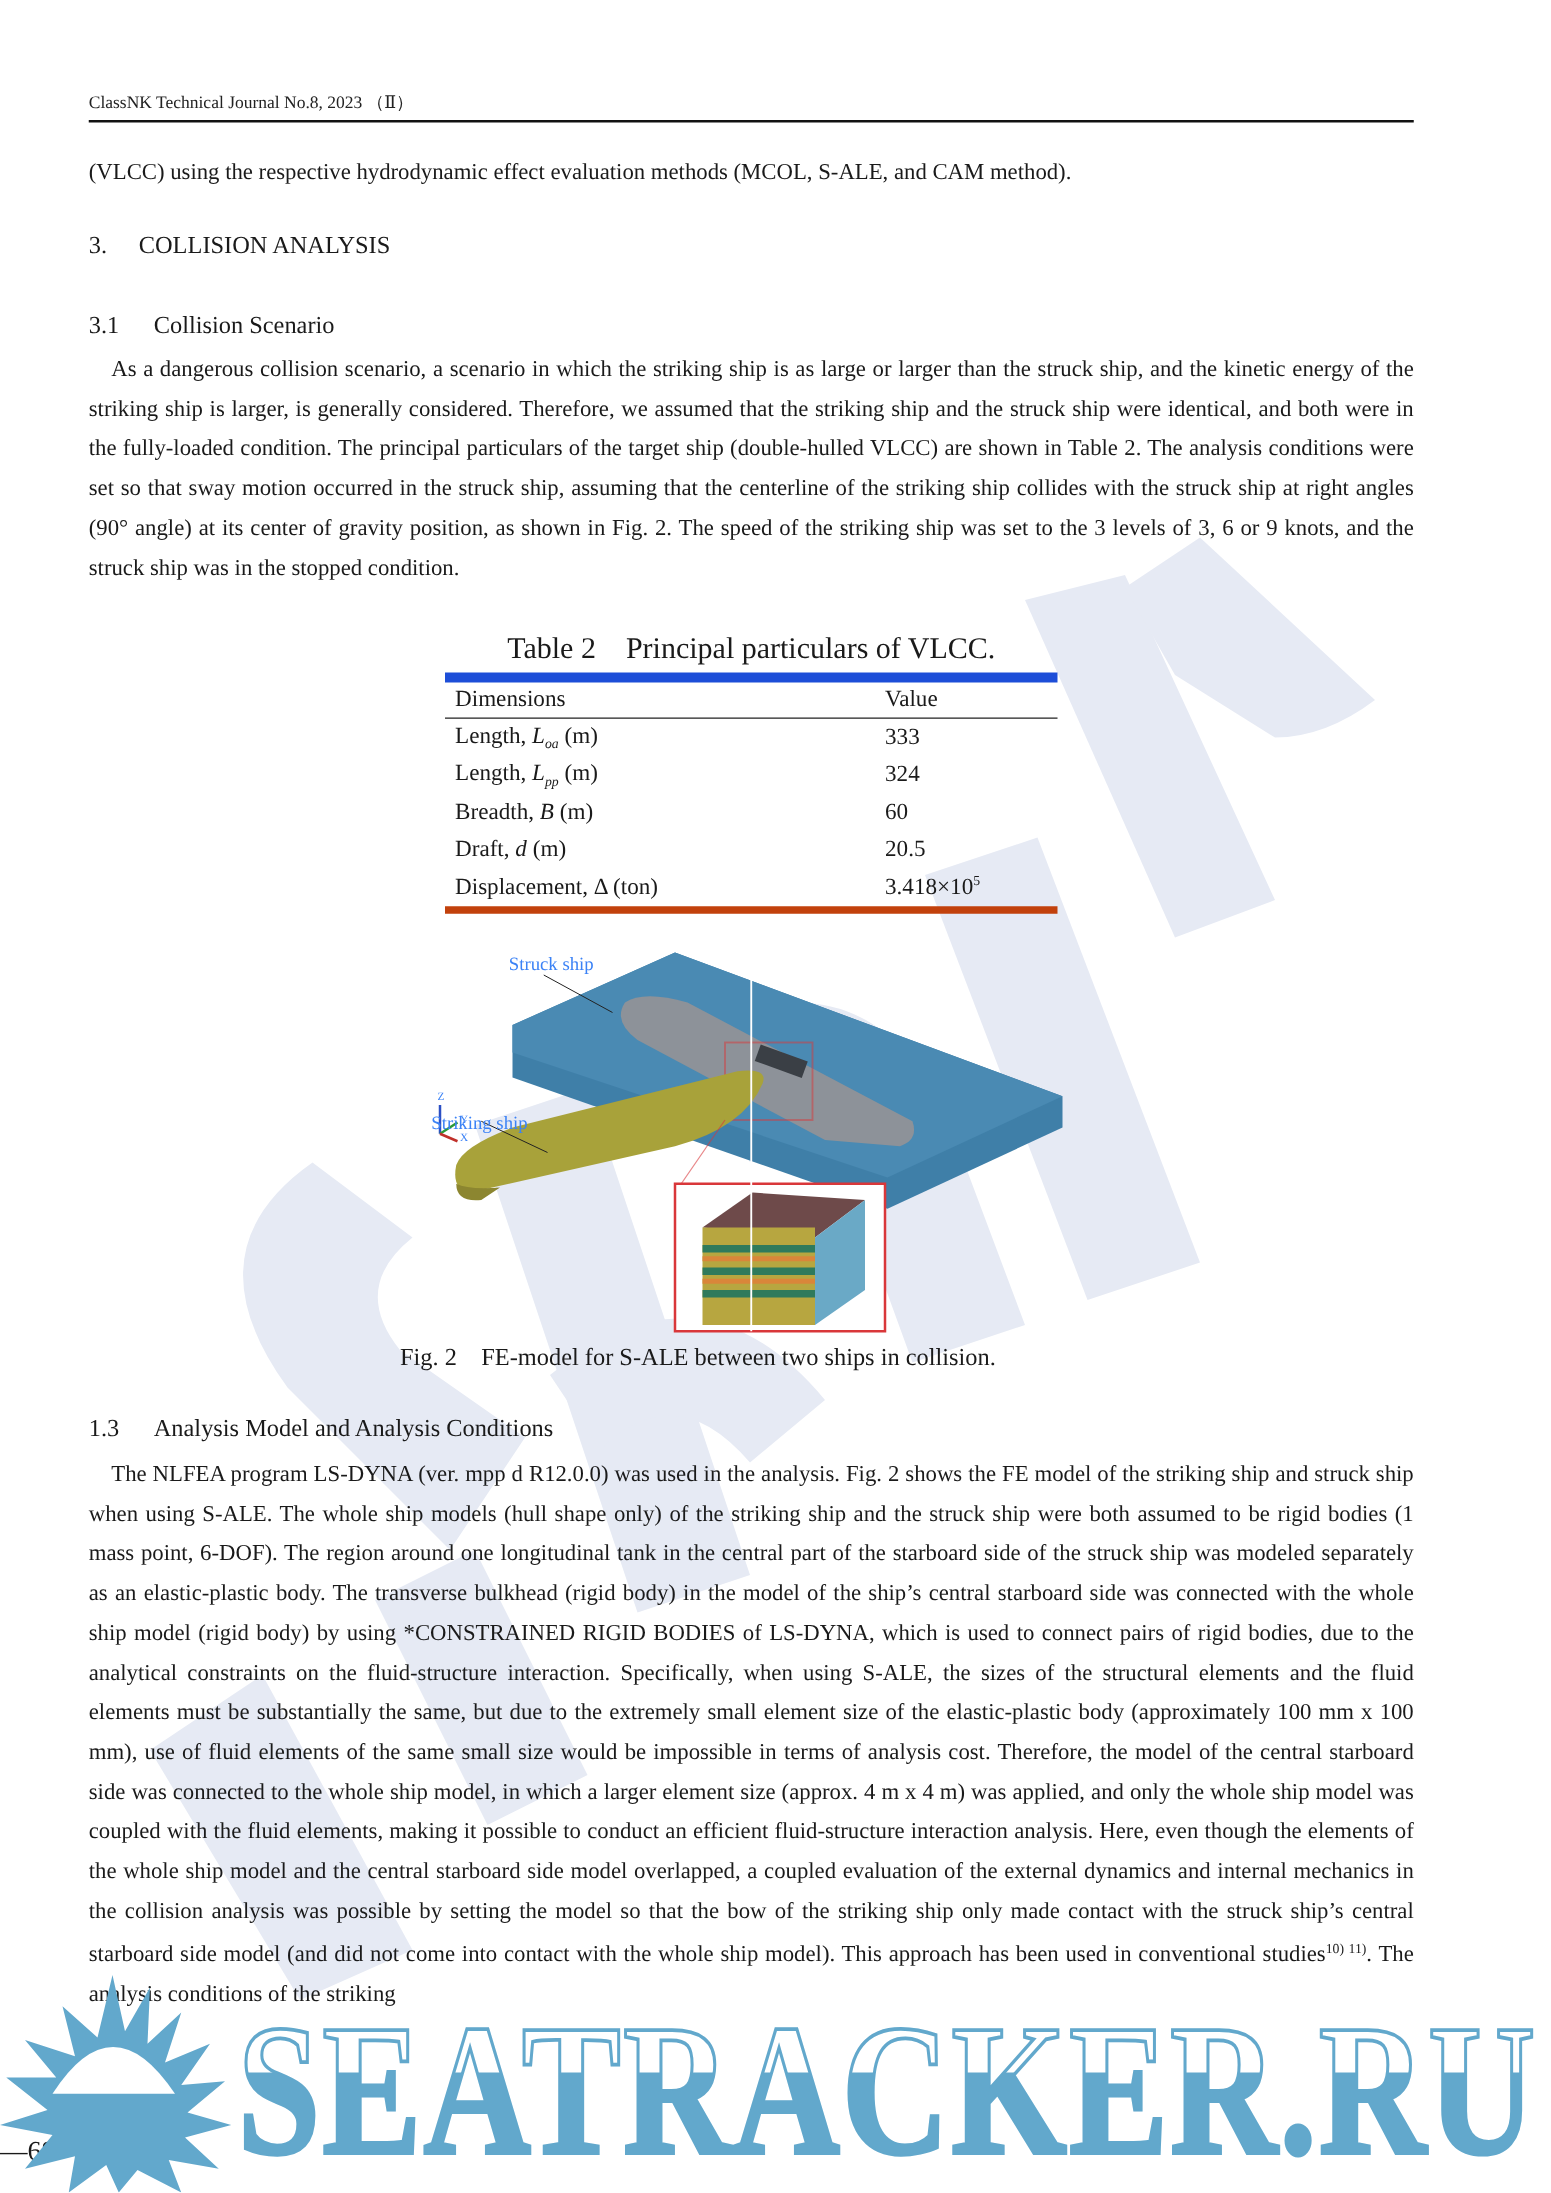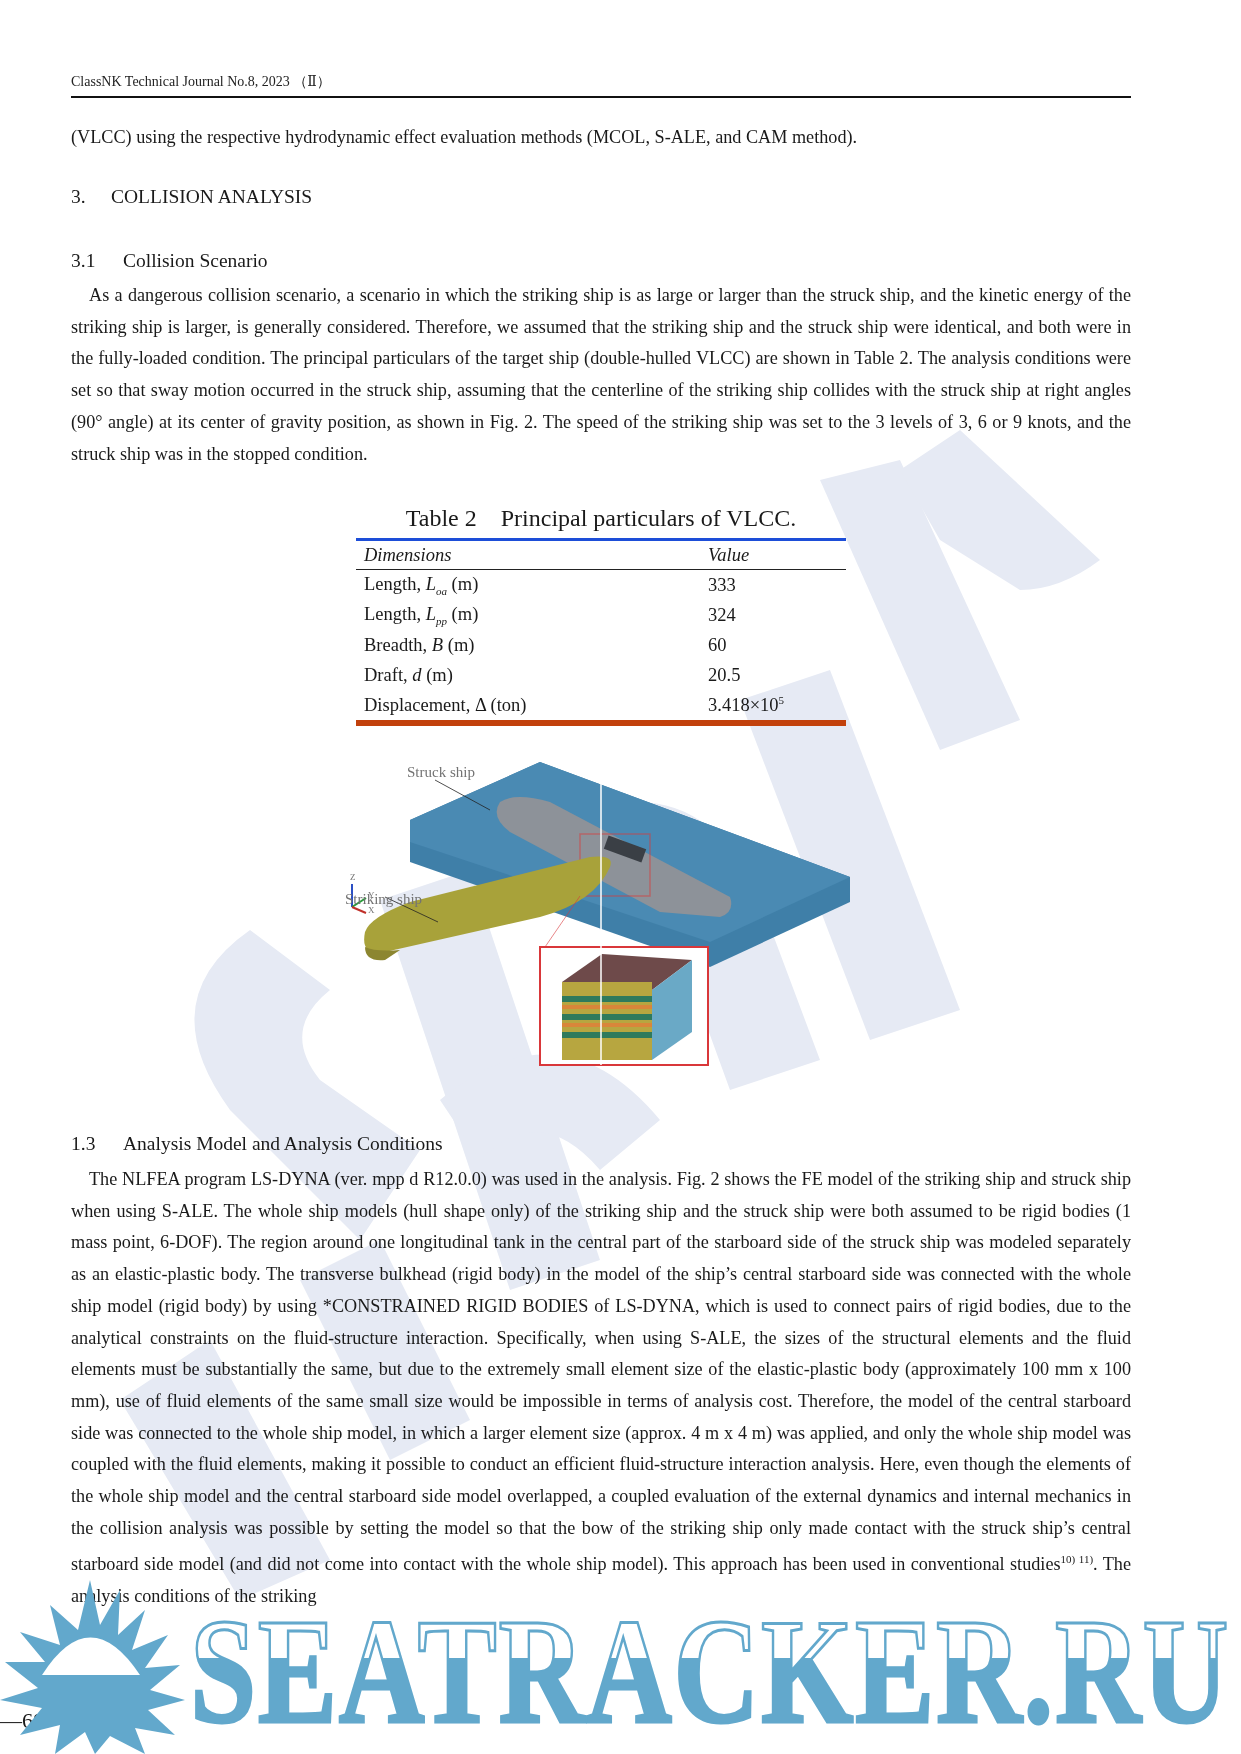--- a/index.html
+++ b/index.html
@@ -19,29 +19,29 @@
 
   .heading { position: absolute; left: 71px; font-size: 19.5px; z-index: 2; }
   .heading .num { display: inline-block; width: 40px; }
   .subnum { display: inline-block; width: 52px; }
 
   
   .table-wrap { position: absolute; left: 356px; top: 502px; width: 490px; z-index: 2; }
   .table-caption { text-align: center; font-size: 24px; margin-bottom: 4px; }
   table.particulars { width: 100%; border-collapse: collapse; font-size: 18.5px; }
   table.particulars th, table.particulars td { text-align: left; font-weight: normal; padding: 1px 8px; height: 28px; }
-  table.particulars thead tr th { border-top: 3px solid #1d4ed8; border-bottom: 1.5px solid #222; height: 26px; font-style: italic; }
+  table.particulars thead tr th { border-top: 8px solid #1d4ed8; border-bottom: 1.5px solid #222; height: 26px; }
   table.particulars tbody tr:last-child td { border-bottom: 6px solid #c2410c; }
   table.particulars td.val, table.particulars th.val { width: 130px; }
   .sym { font-style: italic; }
   sub, sup { font-size: 11px; }
 
   
   .figure { position: absolute; left: 340px; top: 752px; width: 520px; height: 325px; z-index: 1; }
-  .fig-label { position: absolute; font-size: 15px; color: #737373; }
+  .fig-label { position: absolute; font-size: 15px; color: #3b82f6; }
   .fig-caption { position: absolute; left: 320px; top: 1072px; font-size: 19.5px; z-index: 2; }
 
   .page-number { position: absolute; left: 0; width: 1241px; top: 1708px; text-align: left; font-size: 22px; z-index: 3; }
 
   
   .wm-seatracker { position: absolute; left: 0; top: 1540px; width: 1241px; height: 214px; z-index: 4; pointer-events: none; }
 </style>
 </head>
 <body>
 
@@ -151,20 +151,21 @@
         <line x1="12" y1="155" x2="26" y2="146" stroke="#2a9a3a" stroke-width="2"></line>
         <line x1="12" y1="155" x2="26" y2="161" stroke="#c0302a" stroke-width="2"></line>
       </g>
     </svg>
     <div class="fig-label" style="left:67px;top:12px;">Struck ship</div>
     <div class="fig-label" style="left:5px;top:139px;">Striking ship</div>
     <div class="fig-label" style="left:10px;top:120px;font-size:9px;">Z</div>
     <div class="fig-label" style="left:28px;top:138px;font-size:9px;">Y</div>
     <div class="fig-label" style="left:28px;top:153px;font-size:9px;">X</div>
   </div>
+  <div class="fig-caption">Fig. 2　FE-model for S-ALE between two ships in collision.</div>
 
   <div class="heading" style="top:1133px;">
     <span class="subnum">1.3</span><span>Analysis Model and Analysis Conditions</span>
   </div>
 
   <div class="text" style="top:1164px;">
     <p><span>The NLFEA program LS-DYNA (ver. mpp d R12.0.0) was used in the analysis. Fig. 2 shows the FE model of the striking ship and struck ship when using S-ALE. The whole ship models (hull shape only) of the striking ship and the struck ship were both assumed to be rigid bodies (1 mass point, 6-DOF). The region around one longitudinal tank in the central part of the starboard side of the struck ship was modeled separately as an elastic-plastic body. The transverse bulkhead (rigid body) in the model of the ship’s central starboard side was connected with the whole ship model (rigid body) by using *CONSTRAINED RIGID BODIES of LS-DYNA, which is used to connect pairs of rigid bodies, due to the analytical constraints on the fluid-structure interaction. Specifically, when using S-ALE, the sizes of the structural elements and the fluid elements must be substantially the same, but due to the extremely small element size of the elastic-plastic body (approximately 100 mm x 100 mm), use of fluid elements of the same small size would be impossible in terms of analysis cost. Therefore, the model of the central starboard side was connected to the whole ship model, in which a larger element size (approx. 4 m x 4 m) was applied, and only the whole ship model was coupled with the fluid elements, making it possible to conduct an efficient fluid-structure interaction analysis. Here, even though the elements of the whole ship model and the central starboard side model overlapped, a coupled evaluation of the external dynamics and internal mechanics in the collision analysis was possible by setting the model so that the bow of the striking ship only made contact with the struck ship’s central starboard side model (and did not come into contact with the whole ship model). This approach has been used in conventional studies</span><sup>10) 11)</sup><span>. The analysis conditions of the striking</span></p>
   </div>
 
   <div class="page-number">—68—</div>

